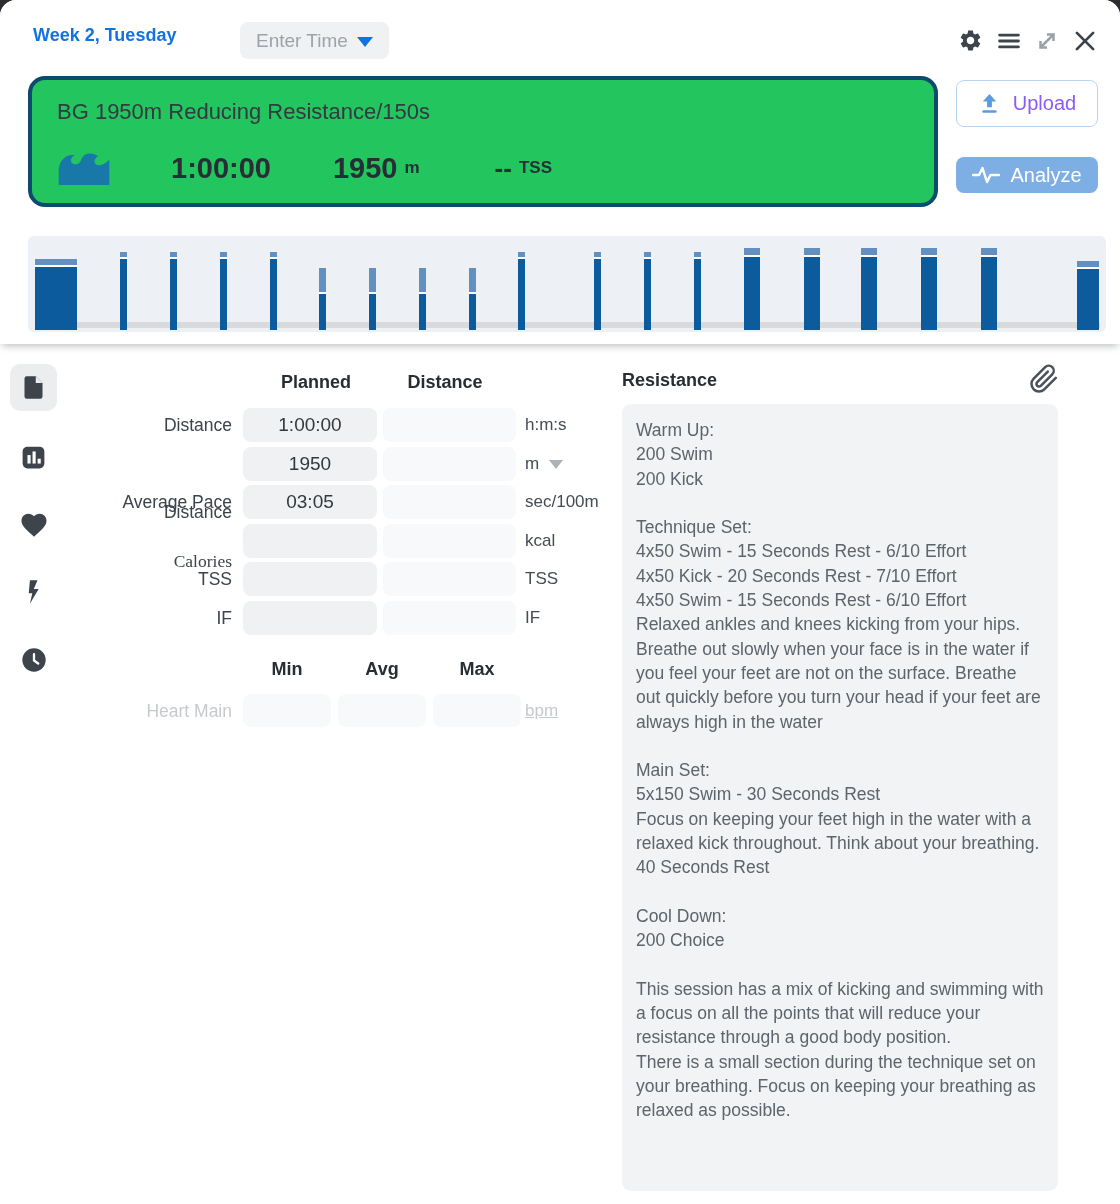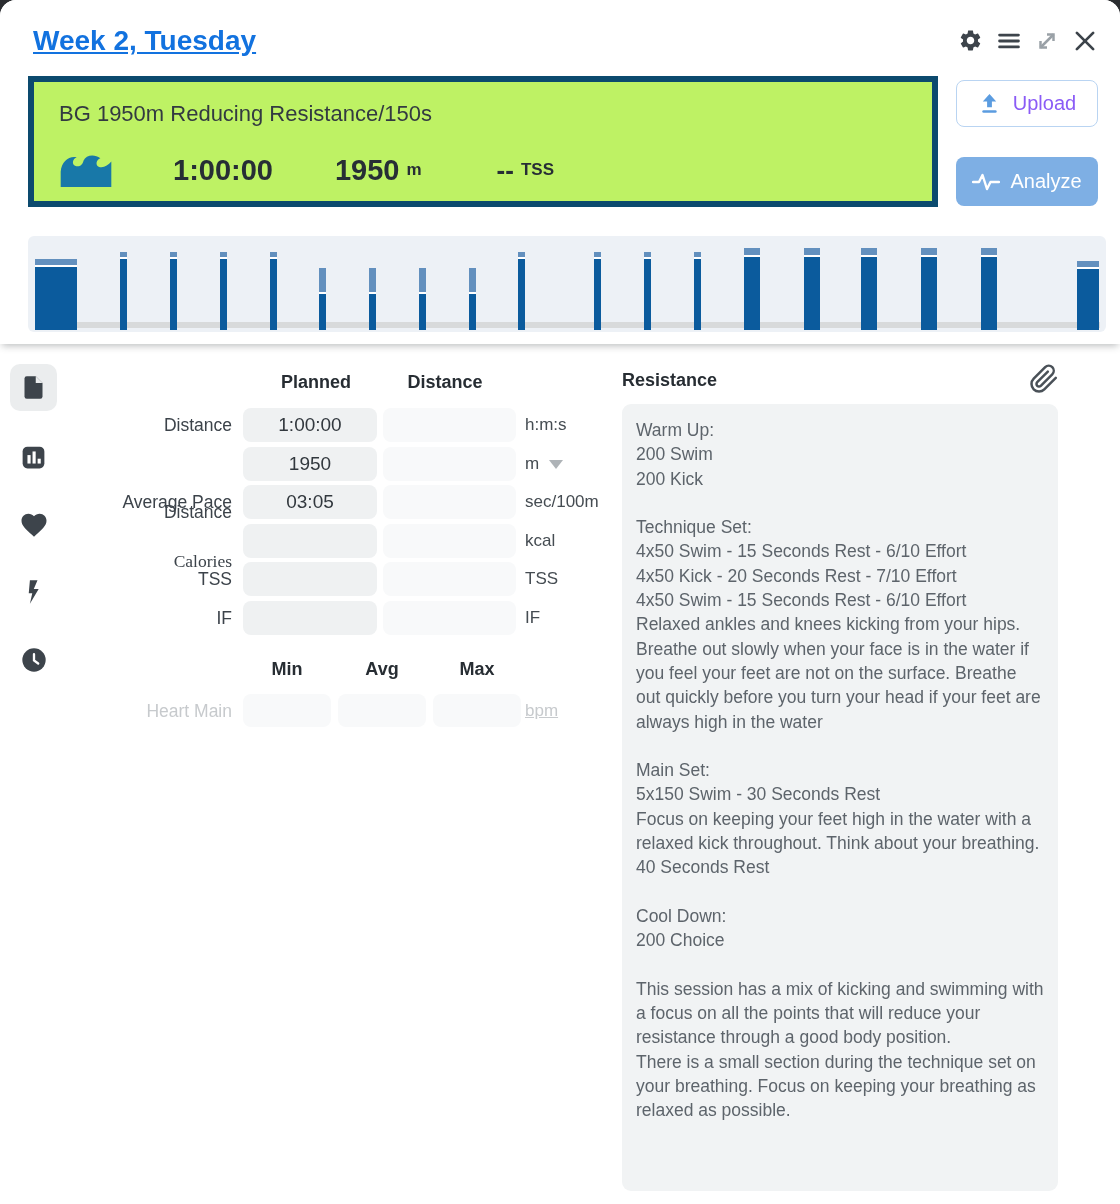--- a/index.html
+++ b/index.html
@@ -2,43 +2,43 @@
 <html><head>
 <meta charset="utf-8">
 <style>
   html,body{margin:0;padding:0;background:#2b2d30;}
   *{box-sizing:border-box;font-family:"Liberation Sans",sans-serif;}
   .app{position:relative;width:1120px;height:1204px;background:#fff;border-radius:16px 16px 0 0;overflow:hidden;}
 
   
   .top-section{position:absolute;top:0;left:0;width:1120px;height:344px;background:#fff;z-index:5;
                box-shadow:0 4px 7px -2px rgba(40,45,50,.30);}
-  .window-title{position:absolute;left:33px;top:25px;font-size:28px;font-weight:bold;color:#1272df;text-decoration:underline;}
+  .window-title{position:absolute;left:33px;top:25px;font-size:18px;font-weight:bold;color:#1272df;}
   .enter-time-btn{position:absolute;left:240px;top:22px;height:37px;padding:0 16px;display:flex;align-items:center;gap:9px;
                   background:#f0f1f3;border:none;border-radius:8px;cursor:pointer;}
   .enter-time-btn span{font-size:19px;color:#9da3a9;}
   .caret-down-blue{width:0;height:0;border-left:8px solid transparent;border-right:8px solid transparent;border-top:10px solid #1272df;margin-top:2px;}
   .topbar-icons{position:absolute;right:22px;top:27px;display:flex;align-items:center;gap:11px;}
   .icon-btn{width:27px;height:27px;display:flex;align-items:center;justify-content:center;background:none;border:none;padding:0;cursor:pointer;}
 
   
-  .summary-card{position:absolute;left:28px;top:76px;width:910px;height:131px;background:#bef264;border:6px solid #0c4a6e;border-radius:0;}
+  .summary-card{position:absolute;left:28px;top:76px;width:910px;height:131px;background:#22c55e;border:4px solid #0c4a6e;border-radius:17px;}
   .card-title{position:absolute;left:25px;top:19px;font-size:22px;color:#333a41;}
   .card-stats{position:absolute;left:25px;top:62px;width:860px;height:52px;display:flex;align-items:center;}
   .wave-icon-wrap{width:54px;height:42px;margin-right:60px;}
   .stat-duration{font-size:29px;font-weight:bold;color:#272e35;}
   .stat-distance{font-size:29px;font-weight:bold;color:#272e35;margin-left:62px;}
   .stat-unit{font-size:17px;font-weight:bold;color:#272e35;margin-left:7px;}
   .stat-tss{font-size:26px;font-weight:bold;color:#272e35;margin-left:75px;}
 
   
   .upload-btn{position:absolute;left:956px;top:80px;width:142px;height:47px;border:1.5px solid #b9d4f2;border-radius:8px;
               background:#fff;display:flex;align-items:center;justify-content:center;gap:12px;cursor:pointer;}
   .upload-btn span{font-size:20px;color:#8b5cf6;}
-  .analyze-btn{position:absolute;left:956px;top:157px;width:142px;height:49px;border:none;border-radius:8px;
+  .analyze-btn{position:absolute;left:956px;top:157px;width:142px;height:36px;border:none;border-radius:8px;
                background:#7eafe4;display:flex;align-items:center;justify-content:center;gap:10px;cursor:pointer;}
   .analyze-btn span{font-size:20px;color:#ffffff;}
 
   
   .chart-strip{position:absolute;left:28px;top:236px;width:1078px;height:96px;background:#edf1f6;border-radius:6px;}
   .rest-strip{position:absolute;left:7px;right:6px;bottom:4px;height:6px;background:#d8dadb;}
   .bar{position:absolute;bottom:2px;background:#0b5b9d;}
   .bar .cap{position:absolute;top:0;left:0;right:0;background:#6390be;border-bottom:2px solid #ffffff;}
 
   
@@ -65,20 +65,24 @@
 </style>
 </head>
 <body>
 
 <div class="app">
 
   <div class="top-section">
 
     <div class="window-title">Week 2, Tuesday</div>
 
+    <button class="enter-time-btn">
+      <span>Enter Time</span>
+      <i class="caret-down-blue"></i>
+    </button>
 
     <div class="topbar-icons">
       <button class="icon-btn" title="Settings">
         <svg width="25" height="25" viewBox="0 0 24 24" fill="#3d444b">
             <path d="M19.14,12.94c0.04-0.3,0.06-0.61,0.06-0.94c0-0.32-0.02-0.64-0.07-0.94l2.03-1.58c0.18-0.14,0.23-0.41,0.12-0.61 l-1.92-3.32c-0.12-0.22-0.37-0.29-0.59-0.22l-2.39,0.96c-0.5-0.38-1.03-0.7-1.62-0.94L14.4,2.81c-0.04-0.24-0.24-0.41-0.48-0.41 h-3.84c-0.24,0-0.43,0.17-0.47,0.41L9.25,5.35C8.66,5.59,8.12,5.92,7.63,6.29L5.24,5.33c-0.22-0.08-0.47,0-0.59,0.22L2.74,8.87 C2.62,9.08,2.66,9.34,2.86,9.48l2.03,1.58C4.84,11.36,4.8,11.69,4.8,12s0.02,0.64,0.07,0.94l-2.03,1.58 c-0.18,0.14-0.23,0.41-0.12,0.61l1.92,3.32c0.12,0.22,0.37,0.29,0.59,0.22l2.39-0.96c0.5,0.38,1.03,0.7,1.62,0.94l0.36,2.54 c0.05,0.24,0.24,0.41,0.48,0.41h3.84c0.24,0,0.44-0.17,0.47-0.41l0.36-2.54c0.59-0.24,1.13-0.56,1.62-0.94l2.39,0.96 c0.22,0.08,0.47,0,0.59-0.22l1.92-3.32c0.12-0.22,0.07-0.47-0.12-0.61L19.14,12.94z M12,15.6c-1.98,0-3.6-1.62-3.6-3.6 s1.62-3.6,3.6-3.6s3.6,1.62,3.6,3.6S13.98,15.6,12,15.6z"></path>
           </svg>
       </button>
       <button class="icon-btn" title="Menu">
         <svg width="26" height="26" viewBox="0 0 24 24" fill="#3d444b">
             <rect x="2" y="5.2" width="20" height="2.6" rx="1.3"></rect>

